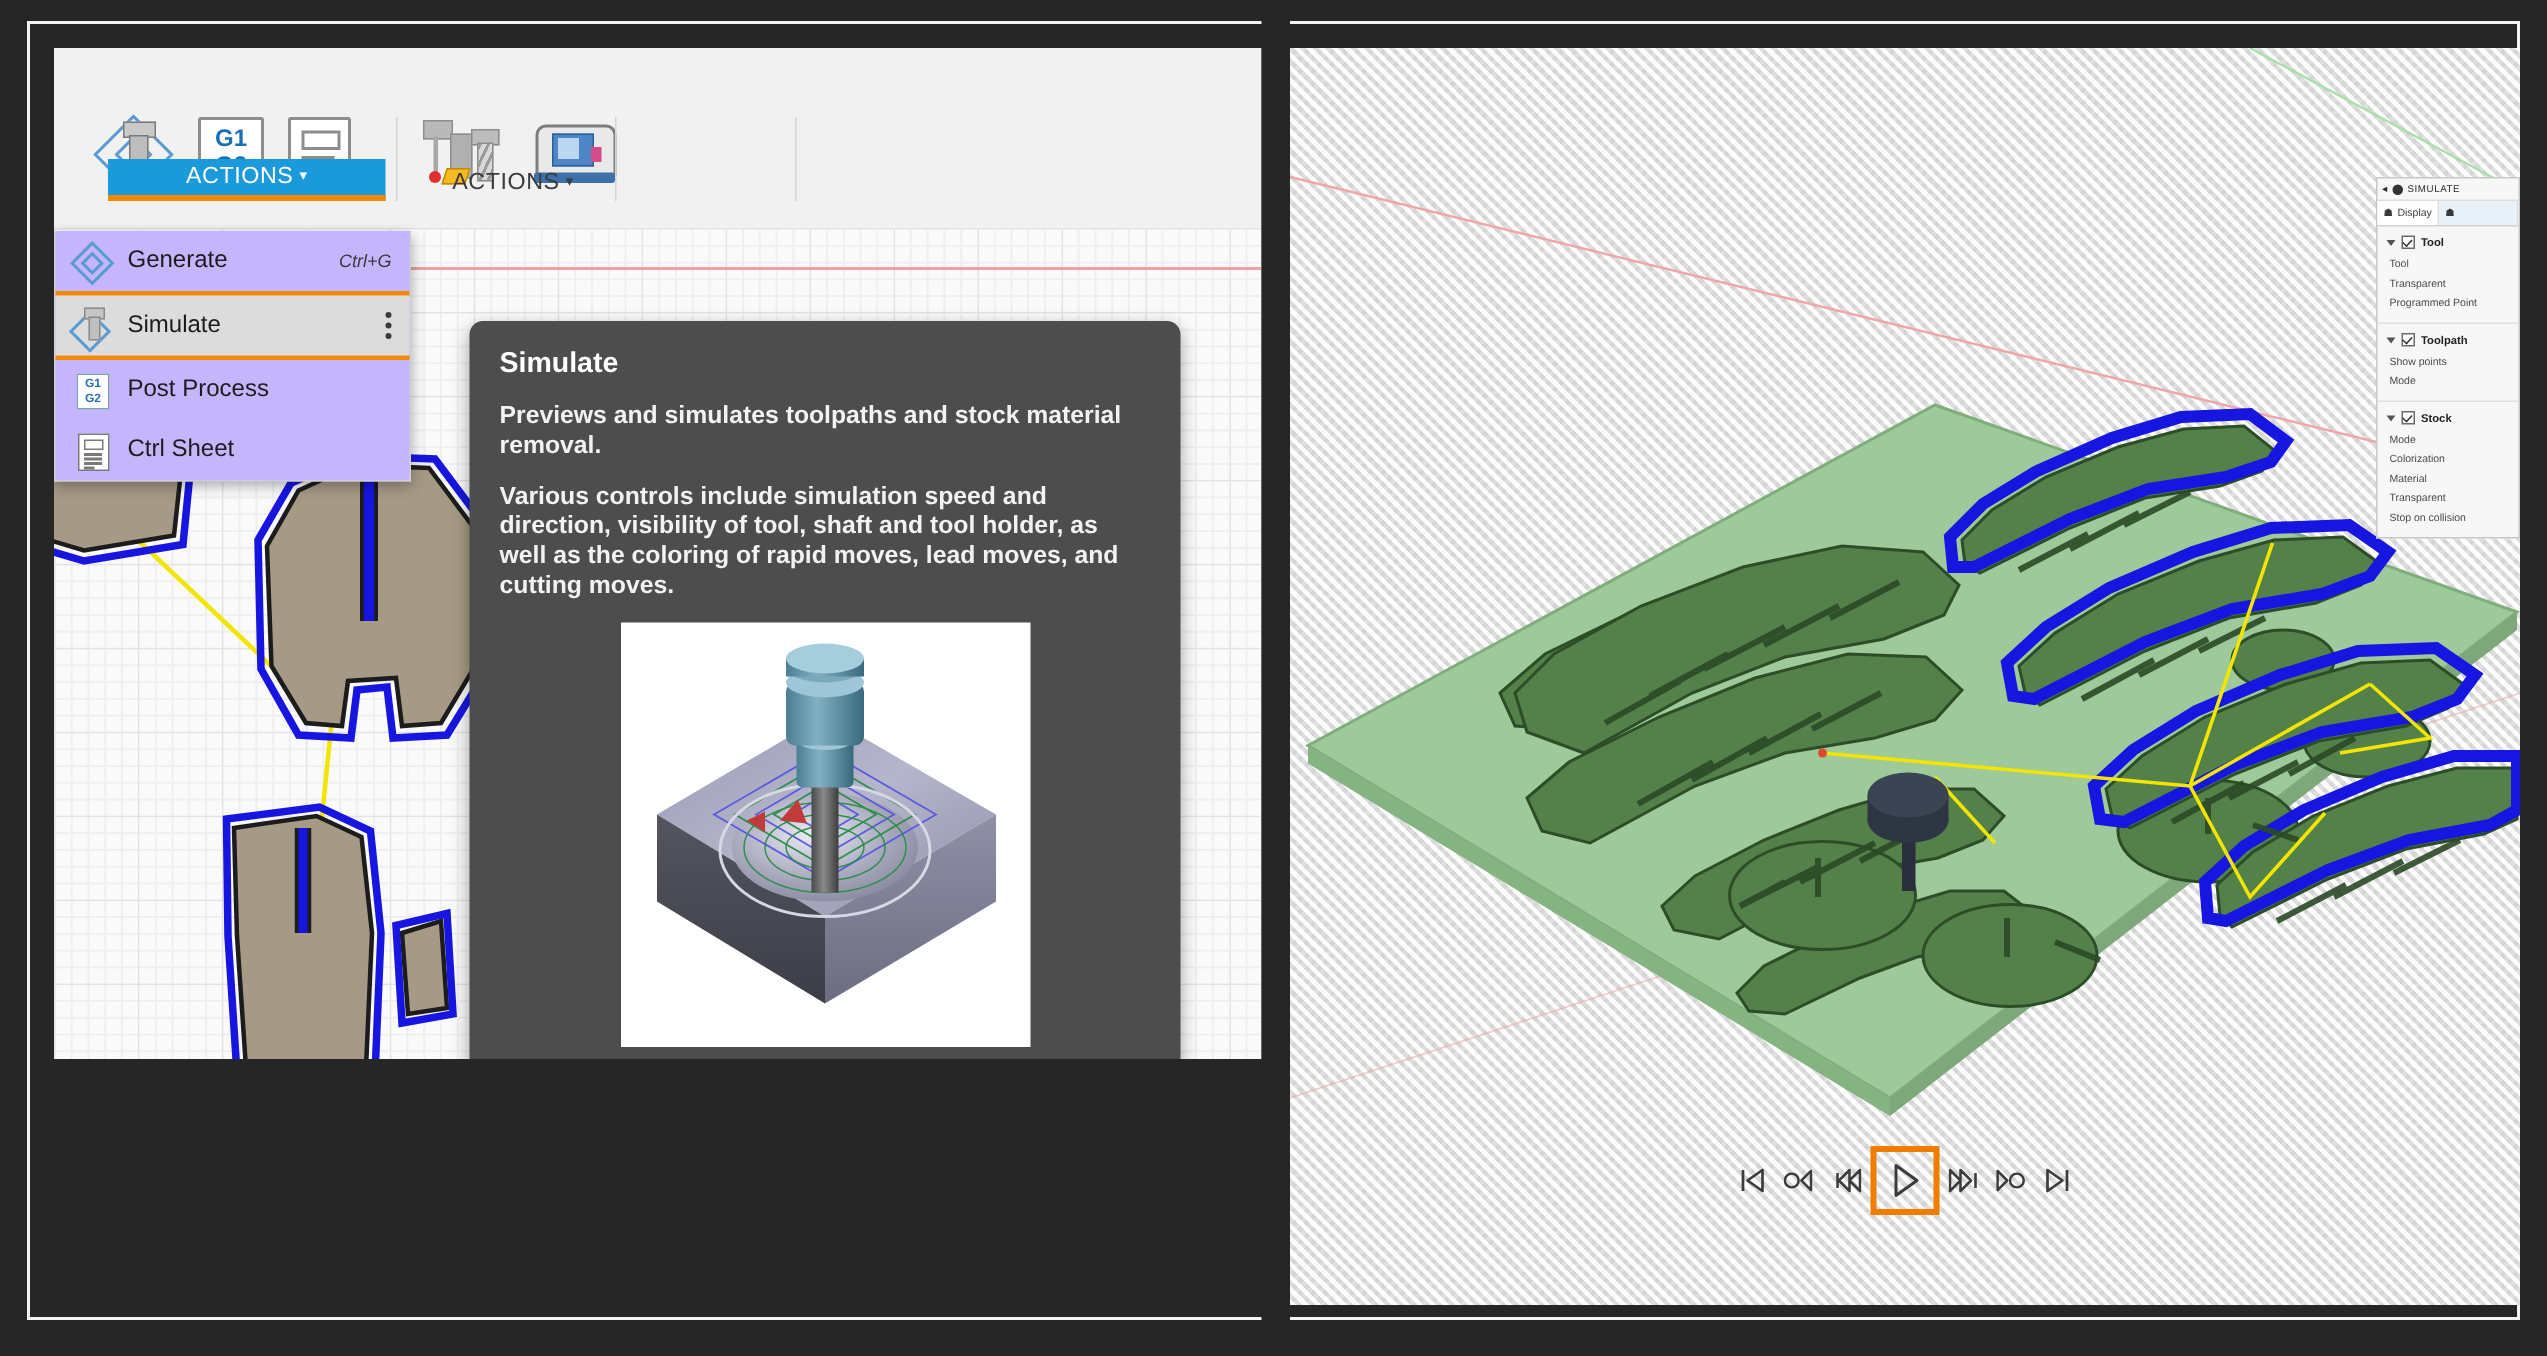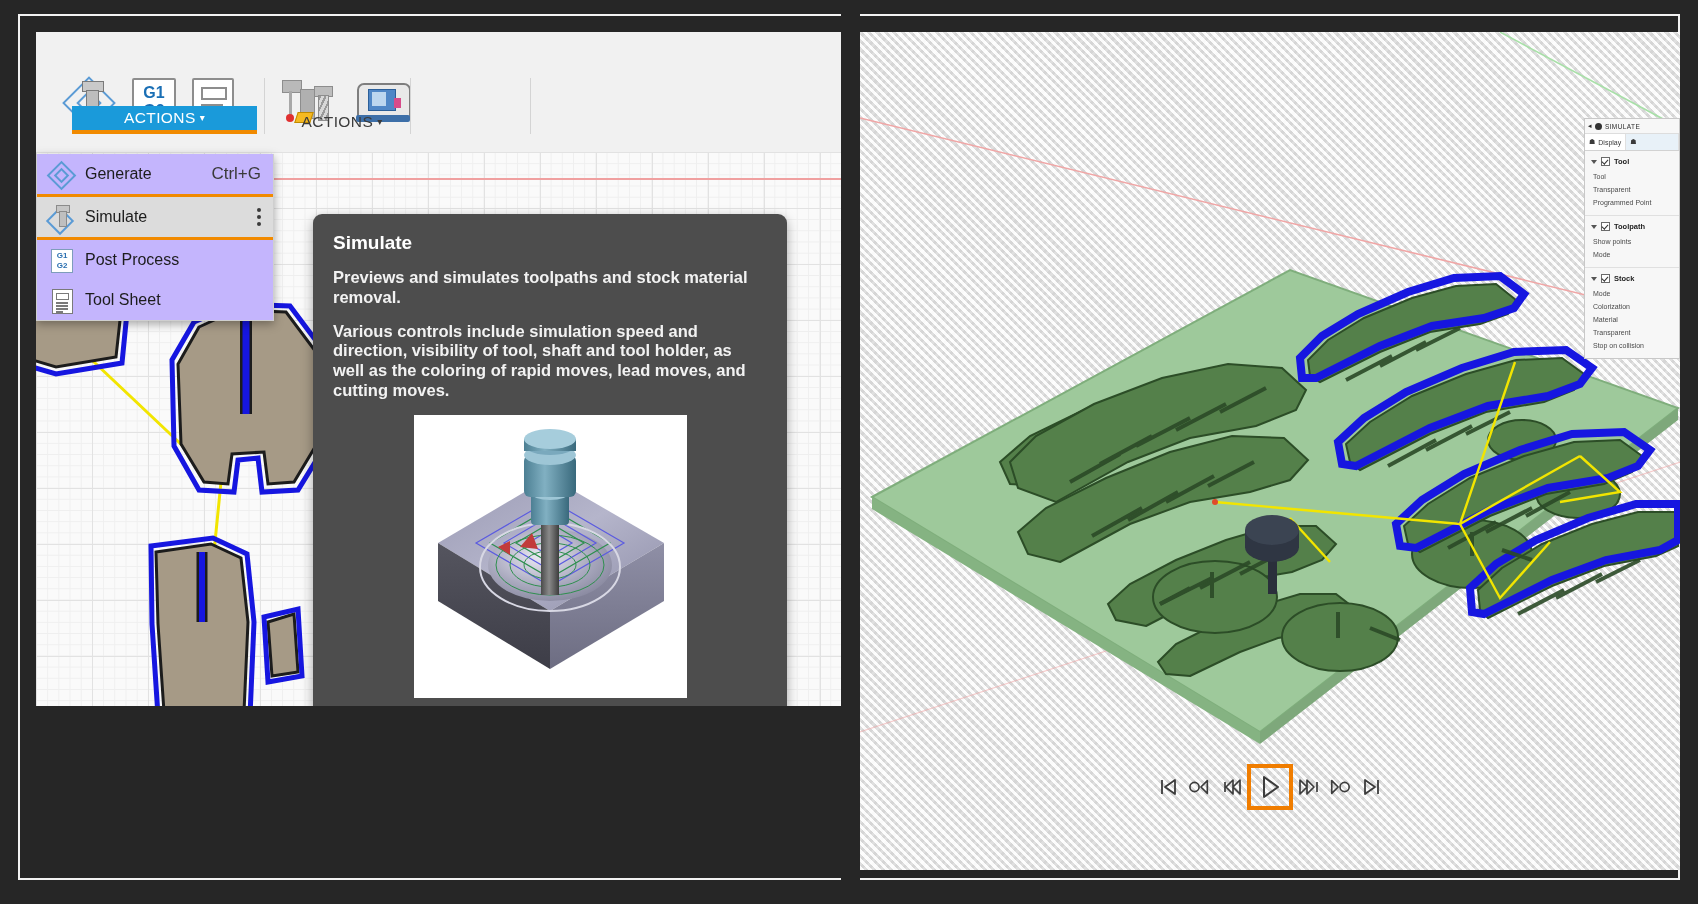--- a/index.html
+++ b/index.html
@@ -83,21 +83,21 @@
   .ic-sel .box{position:absolute;left:2px;top:2px;width:44px;height:40px;border:2px dashed #3f9b52;}
   .ic-sel .cur{position:absolute;left:30px;top:18px;}
 
   
   #actions-menu{position:absolute;left:0;top:122px;width:236px;background:#c4b5fd;
                 box-shadow:0 3px 9px rgba(0,0,0,.34);border:1px solid #cfcfcf;border-top:none;z-index:40;}
   .menu-item{position:relative;height:40px;display:flex;align-items:center;padding:0 12px;cursor:default;
              font-size:16px;color:#1c1c1c;}
   .menu-item .mi-icon{width:26px;height:26px;position:relative;margin-right:10px;flex:none;}
   .menu-item .mi-label{flex:1;white-space:nowrap;}
-  .menu-item .mi-short{color:#3a3a3a;font-size:17px;margin-left:10px;}
+  .menu-item .mi-short{color:#3a3a3a;font-size:12px;margin-left:10px;font-style:italic;}
   .menu-item.selected{background:#dcdcdc;border-top:3px solid #f18a00;border-bottom:3px solid #f18a00;}
   .dots{width:4px;height:18px;position:relative;margin-left:8px;}
   .dots i{position:absolute;left:0;width:4px;height:4px;border-radius:50%;background:#3a3a3a;}
   .dots i:nth-child(1){top:0}.dots i:nth-child(2){top:7px}.dots i:nth-child(3){top:14px}
 
   
   .mi-gen .d1{position:absolute;left:2px;top:4px;width:17px;height:17px;border:2px solid #5b9bd5;transform:rotate(45deg);}
   .mi-gen .d2{position:absolute;left:7px;top:9px;width:7px;height:7px;border:2px solid #5b9bd5;transform:rotate(45deg);}
   .mi-sim .d1{position:absolute;left:1px;top:7px;width:16px;height:16px;border:2px solid #5b9bd5;transform:rotate(45deg);}
   .mi-sim .bh{position:absolute;left:7px;top:1px;width:12px;height:6px;background:#c6c6c6;border:1px solid #8b8b8b;}
@@ -324,21 +324,21 @@
       <div class="menu-item">
         <span class="mi-icon">
           <span class="mi-ss">
               <i class="h"></i>
               <i class="a"></i>
               <i class="b"></i>
               <i class="c"></i>
               <i class="d"></i>
             </span>
         </span>
-        <span class="mi-label">Tool Sheet</span>
+        <span class="mi-label">Ctrl Sheet</span>
       </div>
     </div>
 
     <div id="tooltip">
       <div class="tt-title">Simulate</div>
       <div class="tt-p">Previews and simulates toolpaths and stock material removal.</div>
       <div class="tt-p">Various controls include simulation speed and direction, visibility of tool, shaft and tool holder, as well as the coloring of rapid moves, lead moves, and cutting moves.</div>
       <div class="tt-img">
         <svg width="273" height="283" viewBox="0 0 273 283">
           <defs>

